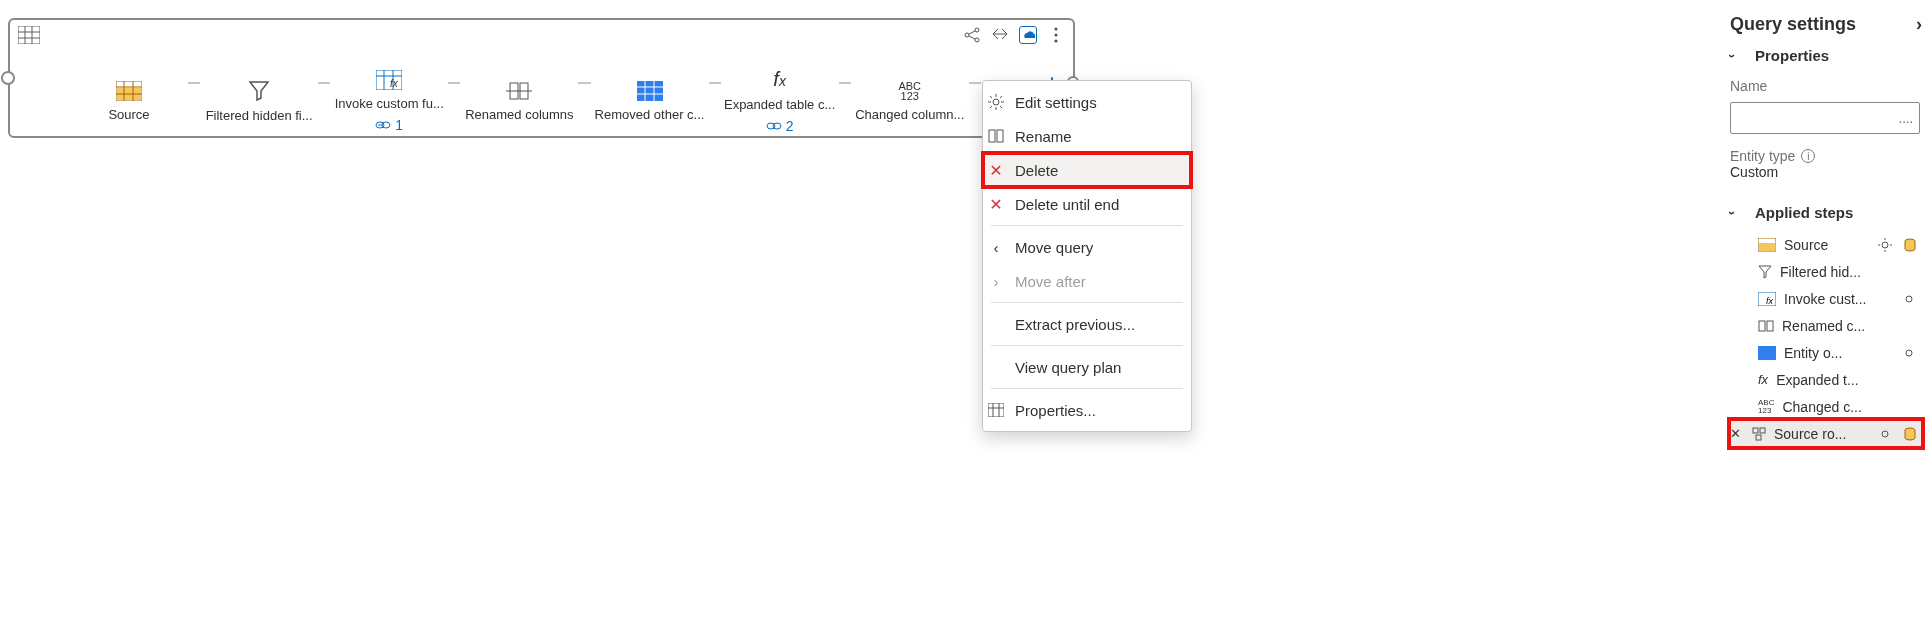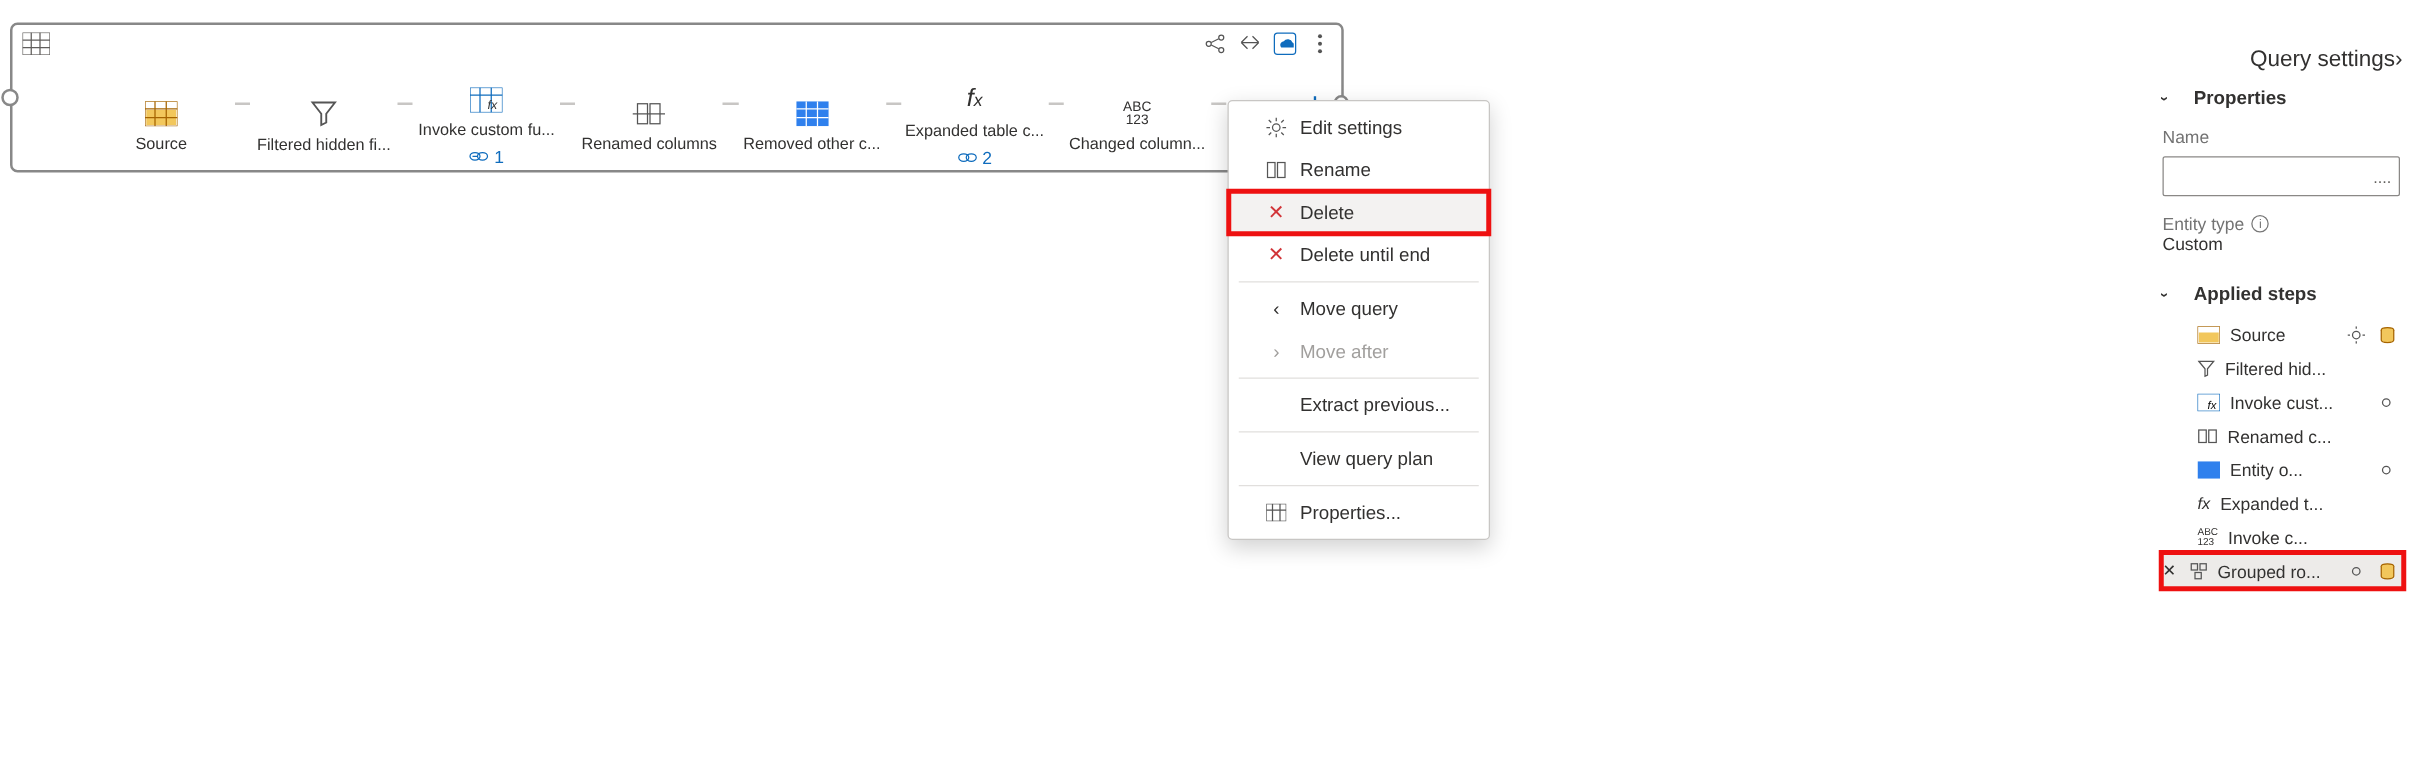--- a/index.html
+++ b/index.html
@@ -15,29 +15,29 @@
     .flow { position: absolute; left: 56px; right: 10px; top: 48px; display: flex; align-items: center; }
     .step { display: flex; flex-direction: column; align-items: center; width: 126px; position: relative; }
     .step .caption { margin-top: 6px; font-size: 13px; text-align: center; white-space: nowrap; overflow: hidden; text-overflow: ellipsis; max-width: 125px; }
     .sub { margin-top: 6px; color: #0f6cbd; font-size: 14px; display: flex; align-items: center; gap: 4px; }
     .connector { flex: 1 1 0; height: 2px; background: #c8c6c4; margin: 0 -4px 0 -4px; position: relative; top: -18px; }
     .end-cap { position: absolute; right: -6px; top: 56px; width: 12px; height: 12px; border: 2px solid #888; border-radius: 50%; background: #fff; }
     .add-icon { width: 22px; height: 22px; display:inline-flex; align-items:center; justify-content:center; border-radius:50%; }
 
     
     .ctx { position: absolute; left: 982px; top: 80px; width: 210px; background: #fff; border: 1px solid #c8c6c4; border-radius: 4px; box-shadow: 0 6px 18px rgba(0,0,0,.18); padding: 4px 0; z-index: 100; }
-    .ctx .row { display: flex; align-items: center; height: 34px; padding: 0 29px; gap: 10px; font-size: 15px; cursor: pointer; }
+    .ctx .row { display: flex; align-items: center; height: 34px; padding: 0 4px; gap: 10px; font-size: 15px; cursor: pointer; }
     .ctx .row.disabled { color: #a19f9d; cursor: default; }
     .ctx .row .icn { width: 18px; display:flex; align-items:center; justify-content:center; }
     .ctx .sep { height: 1px; background: #e1dfdd; margin: 4px 8px; }
     .outline-red { outline: 4px solid #e11; outline-offset: -2px; }
 
     
     .settings { position: absolute; right: 0; top: 0; width: 212px; height: 627px; padding: 14px 8px 14px 12px; }
-    .settings h1 { font-size: 18px; font-weight: 400; display:flex; align-items:center; justify-content:flex-end;margin-top:23px; }
+    .settings h1 { font-size: 18px; font-weight: 700; display:flex; align-items:center; justify-content:space-between; }
     .section-h { margin-top: 12px; font-size: 15px; font-weight: 600; display:flex; align-items:center; gap:21px; }
     .chev-d { display:inline-block; transform: rotate(90deg); font-size:12px; }
     .name-input { margin-top: 8px; width: 190px; height: 32px; border: 1px solid #8a8886; border-radius: 2px; padding: 0 6px; display:flex; align-items:center; justify-content:flex-end; color:#605e5c; font-size:13px; }
     .lbl { margin-top: 14px; font-size: 14px; color: #737373; display:flex; align-items:center; gap:6px; }
     .val { margin-top: 0; font-size: 14px; }
     .steps-list { margin-top: 10px; }
     .steps-list .srow { display:flex; align-items:center; height:27px; gap:8px; padding-right:2px; position:relative; }
     .steps-list .srow .pad { width: 20px; }
     .steps-list .srow .text { flex:1 1 auto; font-size:14px; white-space:nowrap; overflow:hidden; text-overflow:ellipsis; }
     .steps-list .srow .gear { width:18px; }
@@ -377,32 +377,32 @@
         </span>
       </div>
     <div class="srow">
         <span class="pad"></span>
         <span style="font-style:italic;font-size:13px">fx</span>
         <span class="text">Expanded t...</span>
       </div>
     <div class="srow">
         <span class="pad"></span>
         <span style="font-size:8px;line-height:8px">ABC<br>123</span>
-        <span class="text">Invoke c...</span>
+        <span class="text">Changed c...</span>
       </div>
     <div class="srow srow-sel srow-outlined">
       <span style="width:14px;font-size:13px">✕</span>
       <span>
           <svg width="14" height="14">
             <rect x="1" y="1" width="5" height="5" fill="none" stroke="#555"></rect>
             <rect x="8" y="1" width="5" height="5" fill="none" stroke="#555"></rect>
             <rect x="4" y="8" width="5" height="5" fill="none" stroke="#555"></rect>
           </svg>
         </span>
-      <span class="text">Grouped ro...</span>
+      <span class="text">Source ro...</span>
       <span class="gear">
           <svg width="14" height="14">
             <circle cx="7" cy="7" r="3" fill="none" stroke="#555"></circle>
           </svg>
         </span>
       <span class="db">
           <svg width="12" height="14">
             <ellipse cx="6" cy="3" rx="5" ry="2" fill="#f2c75c" stroke="#a66400"></ellipse>
             <path d="M1 3v8a5 2 0 0 0 10 0V3" fill="#f2c75c" stroke="#a66400"></path>
           </svg>

